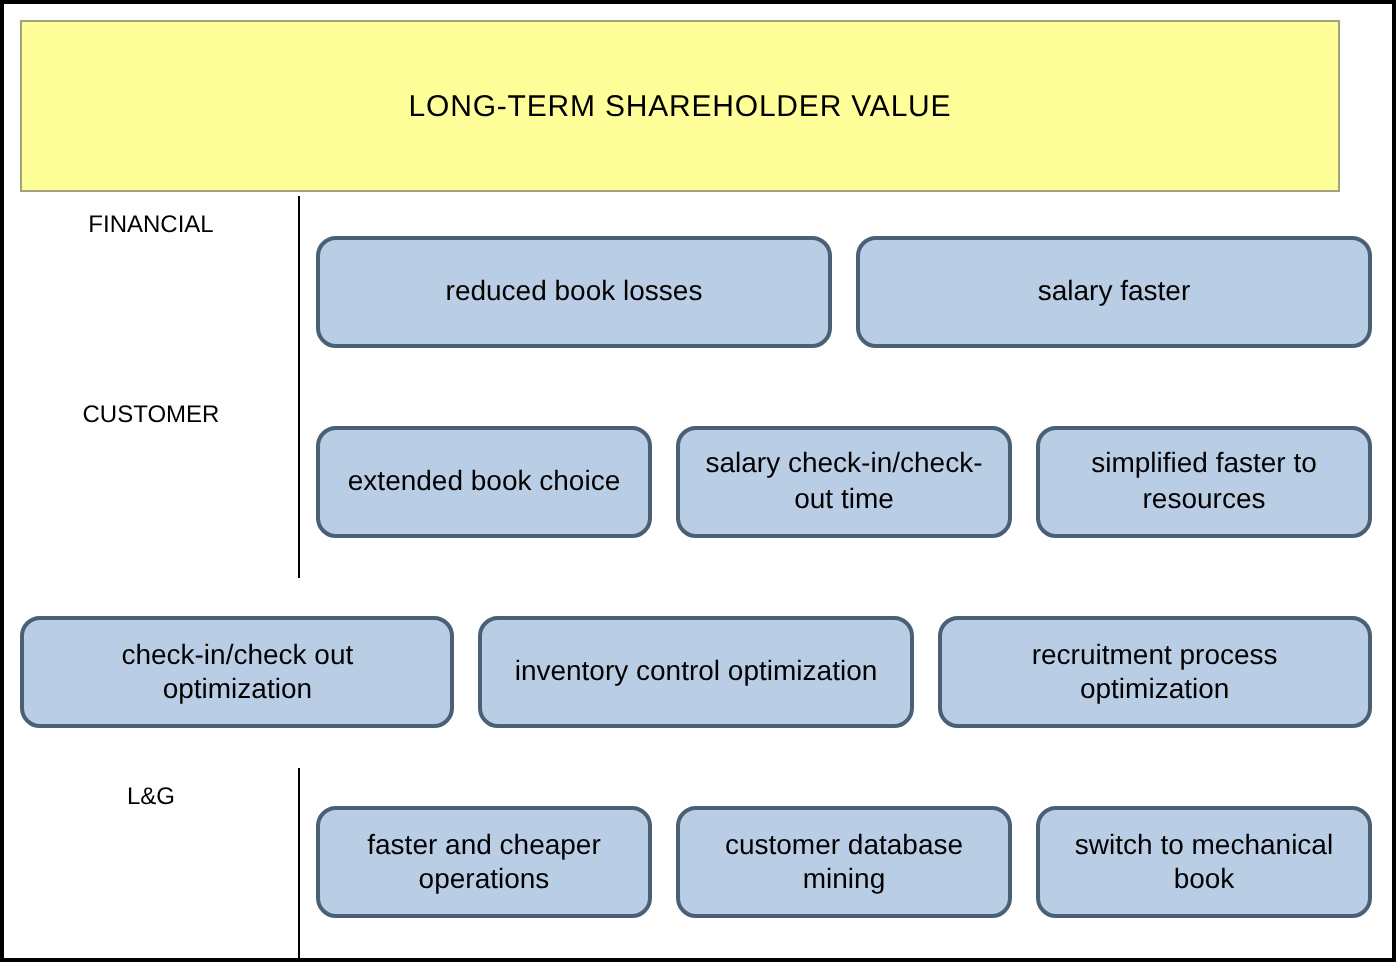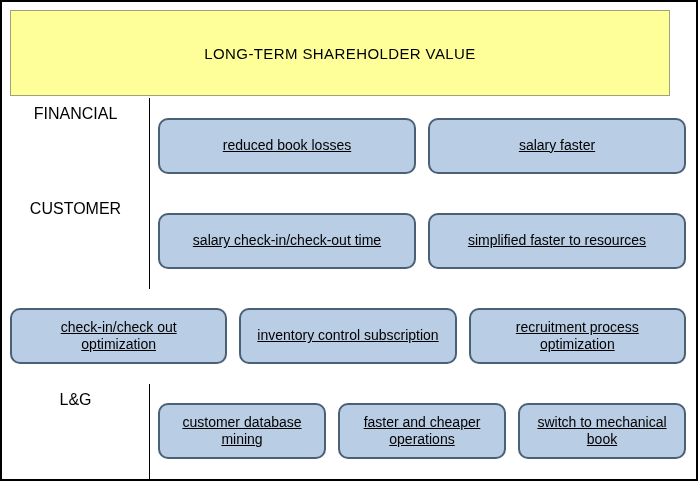--- a/index.html
+++ b/index.html
@@ -31,30 +31,29 @@
     left:0;top:96px;right:0;bottom:0;
     display:flex;flex-direction:column;
   }
   .row{flex:1;display:flex;min-height:0;}
   .row-label{
     width:148px;
     box-sizing:border-box;
     border-right:1px solid #000;
     text-align:center;
     padding-top:7px;
-    font-size:16px;
+    font-size:12px;
     flex:0 0 148px;
   }
   .row-boxes{
     flex:1;
     display:flex;
     align-items:center;
     padding:0 10px 0 8px;
     gap:12px;
-    text-decoration:underline;
   }
   .node{
     flex:1;
     min-height:56px;
     box-sizing:border-box;
     background:#b9cde5;
     border:2px solid #4a6076;
     border-radius:10px;
     display:flex;align-items:center;justify-content:center;
     text-align:center;
@@ -83,50 +82,53 @@
         <div class="node">
             <span>salary faster</span>
           </div>
       </div>
     </div>
 
     <div class="row">
       <div class="row-label">CUSTOMER</div>
       <div class="row-boxes">
         <div class="node">
+            <span>extended book choice</span>
+          </div>
+        <div class="node">
             <span>salary check-in/check-out time</span>
           </div>
         <div class="node">
             <span>simplified faster to resources</span>
           </div>
       </div>
     </div>
 
     <div class="row">
       <div class="row-boxes">
         <div class="node">
             <span>check-in/check out optimization</span>
           </div>
         <div class="node">
-            <span>inventory control subscription</span>
+            <span>inventory control optimization</span>
           </div>
         <div class="node">
             <span>recruitment process optimization</span>
           </div>
       </div>
     </div>
 
     <div class="row">
       <div class="row-label">L&amp;G</div>
       <div class="row-boxes">
         <div class="node">
-            <span>customer database mining</span>
+            <span>faster and cheaper operations</span>
           </div>
         <div class="node">
-            <span>faster and cheaper operations</span>
+            <span>customer database mining</span>
           </div>
         <div class="node">
             <span>switch to mechanical book</span>
           </div>
       </div>
     </div>
 
   </div>
 </div>
 

